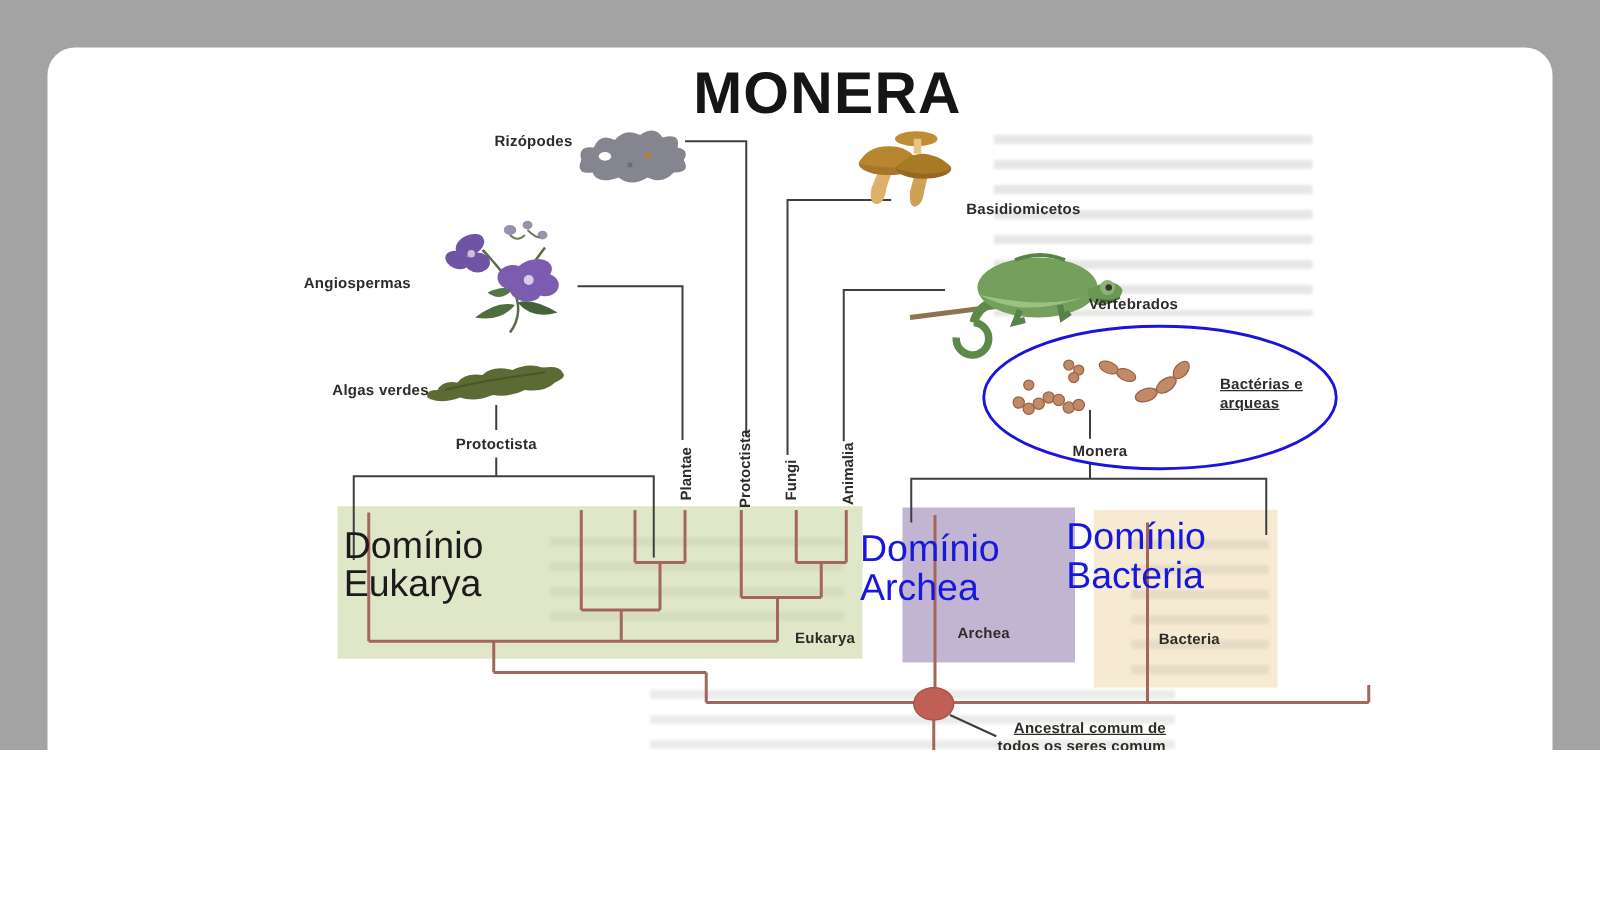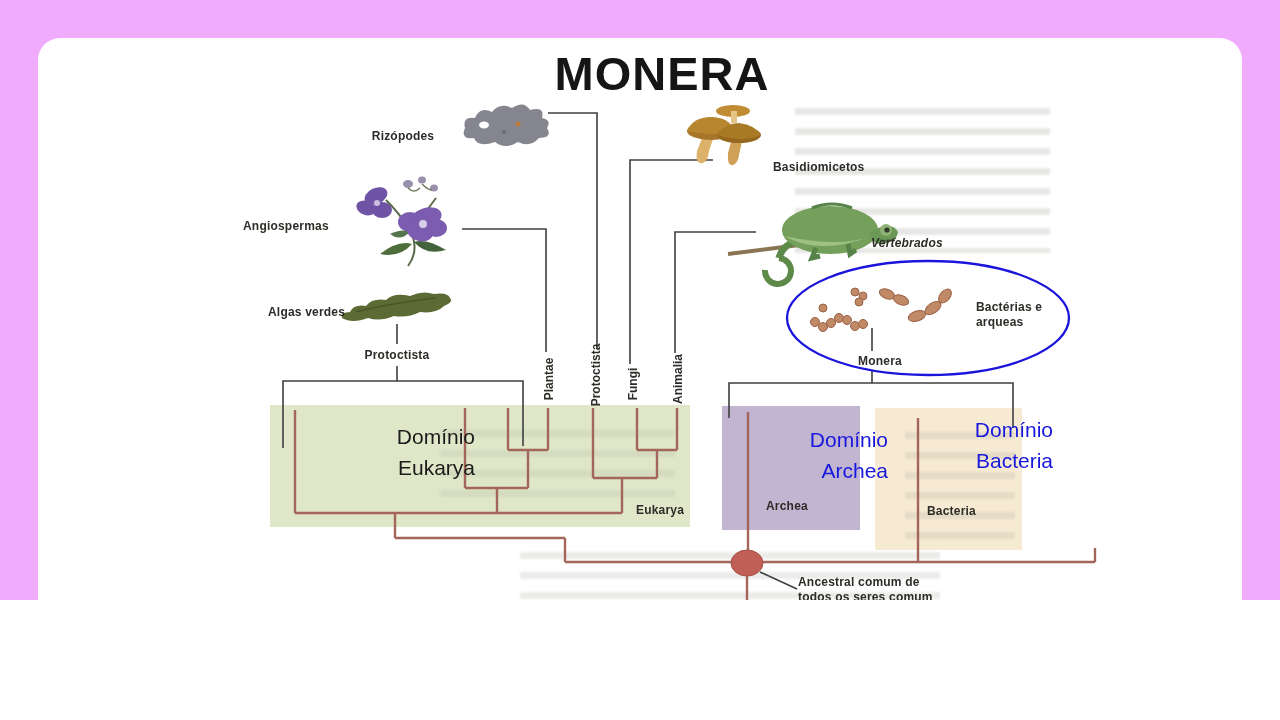--- a/index.html
+++ b/index.html
@@ -1,29 +1,29 @@
 <!DOCTYPE html>
 <html><head>
 <meta charset="utf-8">
 <style>
   html,body{margin:0;padding:0;}
-  .page{position:relative;width:1280px;height:600px;background:#f0abfc;overflow:hidden;
+  .page{position:relative;width:1280px;height:600px;background:#a3a3a3;overflow:hidden;
         font-family:"Liberation Sans",sans-serif;}
   .card{position:absolute;left:38px;top:38px;width:1204px;height:584px;background:#ffffff;border-radius:22px;}
   .title{position:absolute;left:412px;top:46px;width:500px;margin:0;text-align:center;
          font:bold 47px "Liberation Sans",sans-serif;color:#151515;letter-spacing:1px;}
   .box{position:absolute;}
   .box-eukarya{left:270px;top:405px;width:420px;height:122px;background:#dfe7c8;}
   .box-archea{left:722px;top:406px;width:138px;height:124px;background:#c1b5d2;}
   .box-bacteria{left:875px;top:408px;width:147px;height:142px;background:#f6ead2;}
   .lbl{position:absolute;font:bold 12px "Liberation Sans",sans-serif;color:#2e2c28;letter-spacing:.2px;}
-  .lbl .ln{display:block;line-height:15px;}
+  .lbl .ln{display:block;line-height:15px;text-decoration:underline;}
   .vlabel{position:absolute;transform:translate(-50%,-50%) rotate(-90deg);white-space:nowrap;
           font:bold 12px "Liberation Sans",sans-serif;color:#2e2c28;}
-  .overlay{position:absolute;text-align:right;font-size:21px;line-height:31px;
+  .overlay{position:absolute;text-align:left;font-size:30px;line-height:31px;
            font-family:"Liberation Sans",sans-serif;}
   .overlay .ln{display:block;}
   .ov-black{color:#1b1b1b;}
   .ov-blue{color:#1717dd;}
   .lines{position:absolute;left:0;top:0;pointer-events:none;}
   .org{position:absolute;}
   .ghost{position:absolute;filter:blur(1.2px);
          background:repeating-linear-gradient(180deg,#9a9a92 0 7px,transparent 7px 20px);}
   .band{position:absolute;left:0;top:658px;width:1280px;height:62px;background:#20505a;}
   .deco{position:absolute;}
@@ -170,42 +170,42 @@
         <circle cx="58" cy="16" r="4"></circle>
         <circle cx="54" cy="22" r="4"></circle>
       <ellipse cx="82" cy="14" rx="8" ry="4.5" transform="rotate(22 82 14)"></ellipse>
       <ellipse cx="96" cy="20" rx="8" ry="4.5" transform="rotate(22 96 20)"></ellipse>
       <ellipse cx="112" cy="36" rx="9" ry="5" transform="rotate(-18 112 36)"></ellipse>
       <ellipse cx="128" cy="28" rx="9" ry="5" transform="rotate(-35 128 28)"></ellipse>
       <ellipse cx="140" cy="16" rx="8" ry="5" transform="rotate(-50 140 16)"></ellipse>
     </g>
   </svg>
 
-  <div class="lbl" style="left:348px;top:129px;width:110px;text-align:center;">Rizópodes</div>
+  <div class="lbl" style="left:348px;top:106px;width:110px;text-align:right;">Rizópodes</div>
   <div class="lbl" style="left:243px;top:219px;width:110px;text-align:left;">Angiospermas</div>
-  <div class="lbl" style="left:268px;top:305px;width:90px;text-align:left;">Algas verdes</div>
+  <div class="lbl" style="left:253px;top:305px;width:90px;text-align:right;">Algas verdes</div>
   <div class="lbl" style="left:337px;top:348px;width:120px;text-align:center;">Protoctista</div>
   <div class="lbl" style="left:749px;top:160px;padding-left:24px;">Basidiomicetos</div>
-  <div class="lbl" style="left:871px;top:236px;font-style:italic;">Vertebrados</div>
+  <div class="lbl" style="left:871px;top:236px;">Vertebrados</div>
   <div class="lbl" style="left:976px;top:300px;">
     <span class="ln">Bactérias e</span>
     <span class="ln">arqueas</span>
   </div>
   <div class="lbl" style="left:840px;top:354px;width:80px;text-align:center;">Monera</div>
 
   <div class="vlabel" style="left:549px;top:379px;">Plantae</div>
   <div class="vlabel" style="left:596px;top:375px;">Protoctista</div>
   <div class="vlabel" style="left:633px;top:384px;">Fungi</div>
   <div class="vlabel" style="left:678px;top:379px;">Animalia</div>
 
   <div class="lbl" style="left:636px;top:503px;">Eukarya</div>
   <div class="lbl" style="left:766px;top:499px;">Archea</div>
   <div class="lbl" style="left:927px;top:504px;">Bacteria</div>
 
-  <div class="lbl" style="left:798px;top:575px;">
+  <div class="lbl" style="left:798px;top:575px;text-align:right;">
     <span class="ln">Ancestral comum de</span>
     <span class="ln">todos os seres comum</span>
   </div>
 
   <div class="overlay ov-black" style="left:275px;top:421px;width:200px;">
     <span class="ln">Domínio</span>
     <span class="ln">Eukarya</span>
   </div>
   <div class="overlay ov-blue" style="left:688px;top:424px;width:200px;">
     <span class="ln">Domínio</span>

